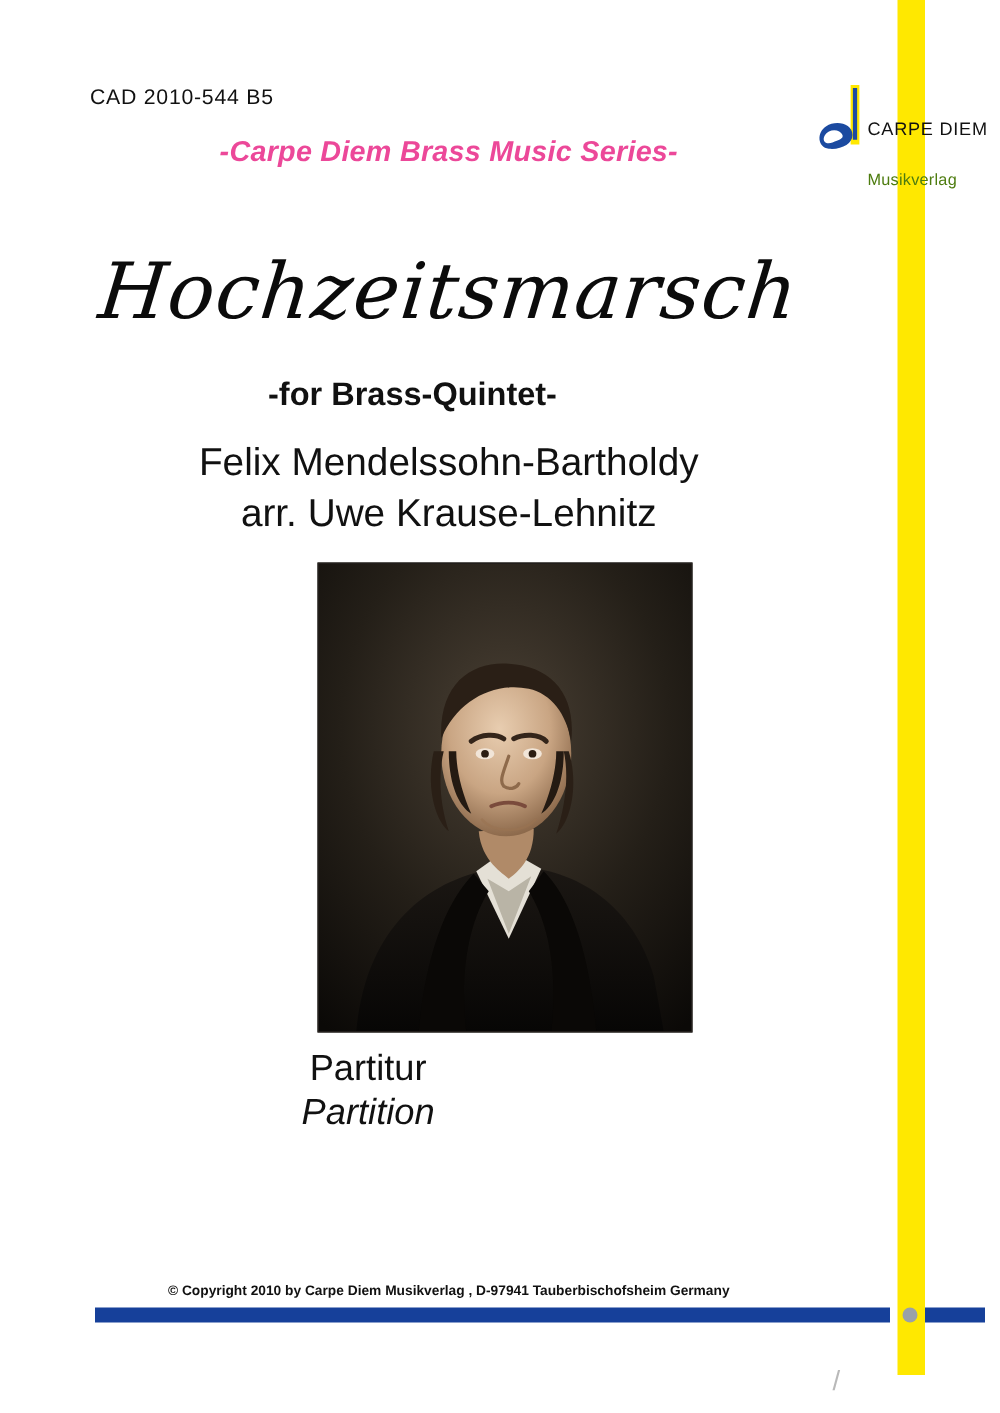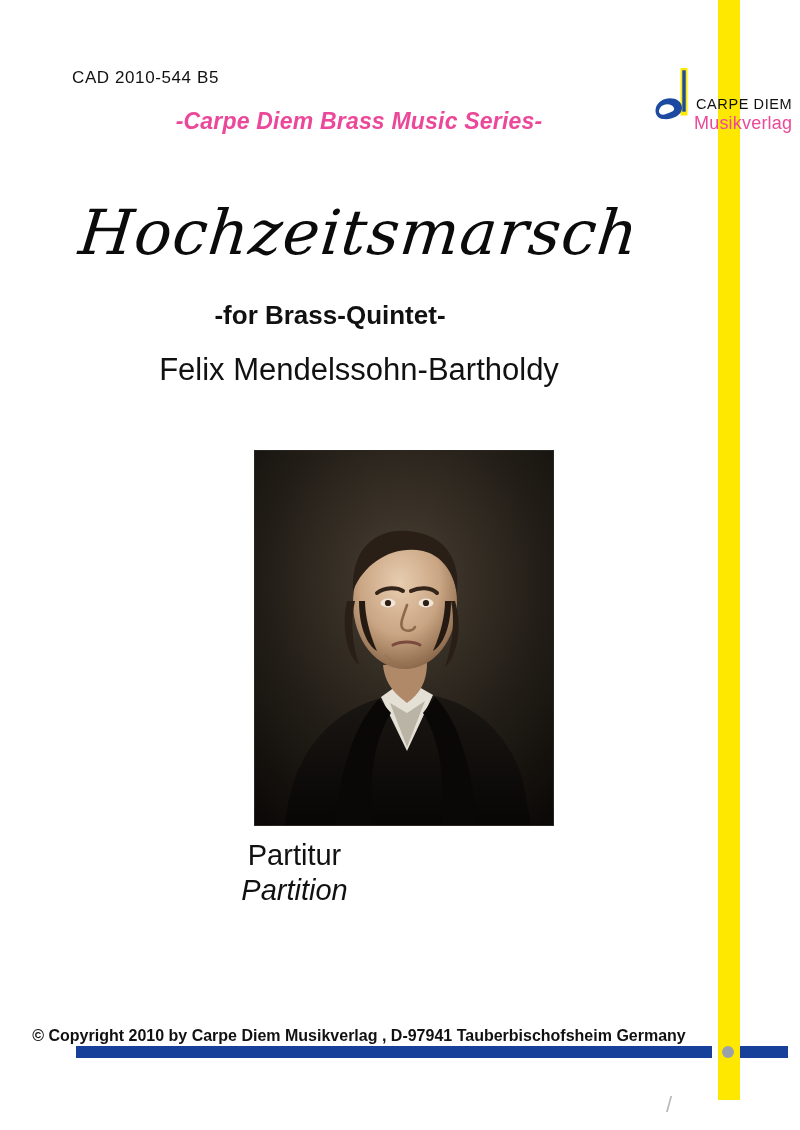--- a/index.html
+++ b/index.html
@@ -65,24 +65,25 @@
     line-height: 1.15;
   }
   .logo-text .l1 {
     font-size: 14.5px;
     letter-spacing: 0.6px;
     color: #111;
     white-space: nowrap;
     text-align: right;
   }
   .logo-text .l2 {
-    font-size: 18px;
+    font-size: 13px;
     letter-spacing: 0.2px;
-    color: #ec4899;
+    color: #4d7c0f;
     white-space: nowrap;
+    margin-top: 24px;
   }
 
   
   .series {
     position: absolute;
     left: 0;
     top: 108px;
     width: 718px;
     text-align: center;
     font-size: 23px;
@@ -173,21 +174,21 @@
     font-style: italic;
   }
 
   
   .copyright {
     position: absolute;
     left: 0;
     top: 1027px;
     width: 718px;
     text-align: center;
-    font-size: 16px;
+    font-size: 11px;
     font-weight: bold;
     color: #111;
     white-space: nowrap;
   }
 
   
   .blue-bar-left {
     position: absolute;
     left: 76px;
     top: 1046px;
@@ -245,20 +246,21 @@
     </div>
   </div>
 
   <div class="series">-Carpe Diem Brass Music Series-</div>
 
   <div class="title">Hochzeitsmarsch</div>
 
   <div class="subtitle">-for Brass-Quintet-</div>
 
   <div class="composer">Felix Mendelssohn-Bartholdy</div>
+  <div class="arranger">arr. Uwe Krause-Lehnitz</div>
 
   <div class="portrait-frame">
     <svg class="portrait-canvas" viewBox="0 0 298 374" preserveAspectRatio="none">
       <defs>
         <radialGradient id="bg" cx="50%" cy="35%" r="80%">
           <stop offset="0%" stop-color="#4a4034"></stop>
           <stop offset="55%" stop-color="#241f18"></stop>
           <stop offset="100%" stop-color="#0b0907"></stop>
         </radialGradient>
         <radialGradient id="face" cx="45%" cy="35%" r="65%">

